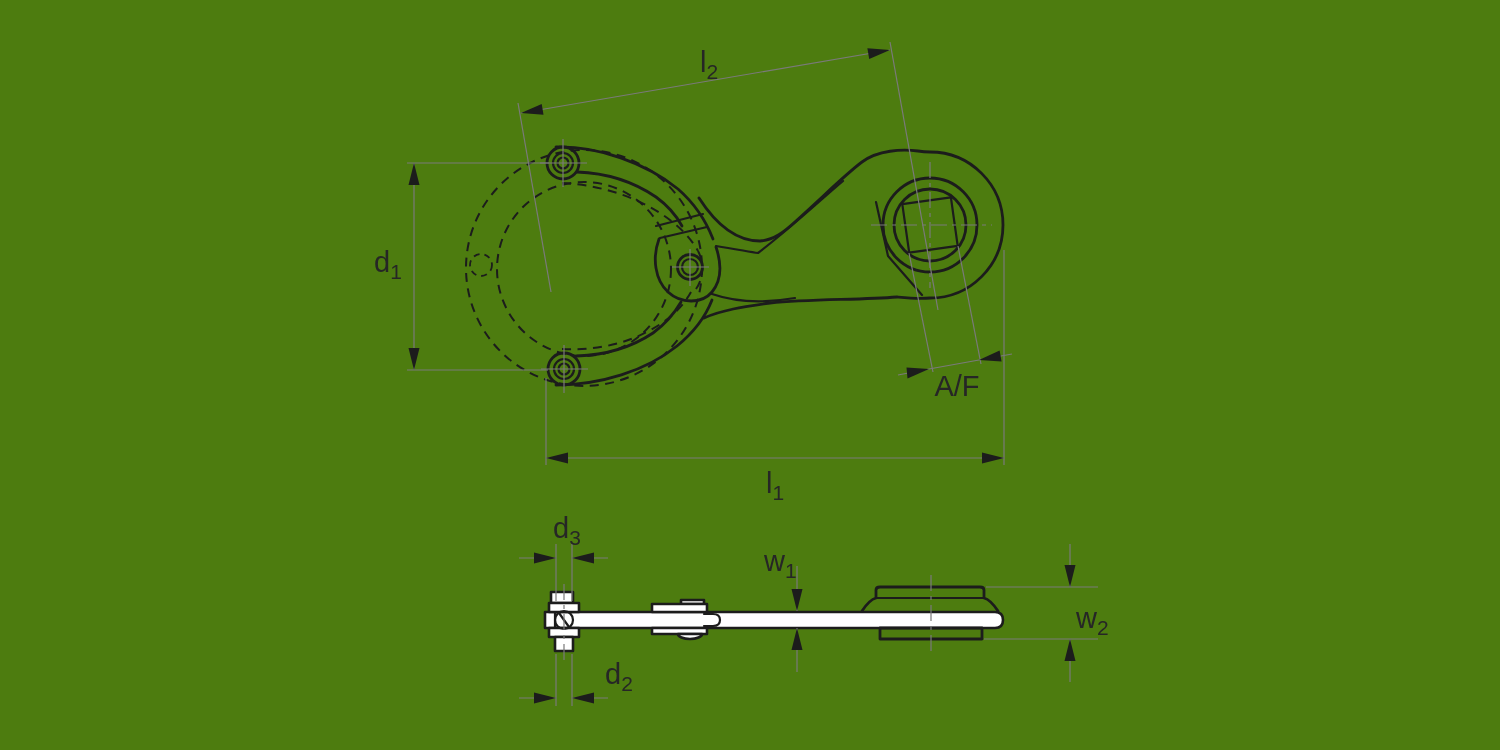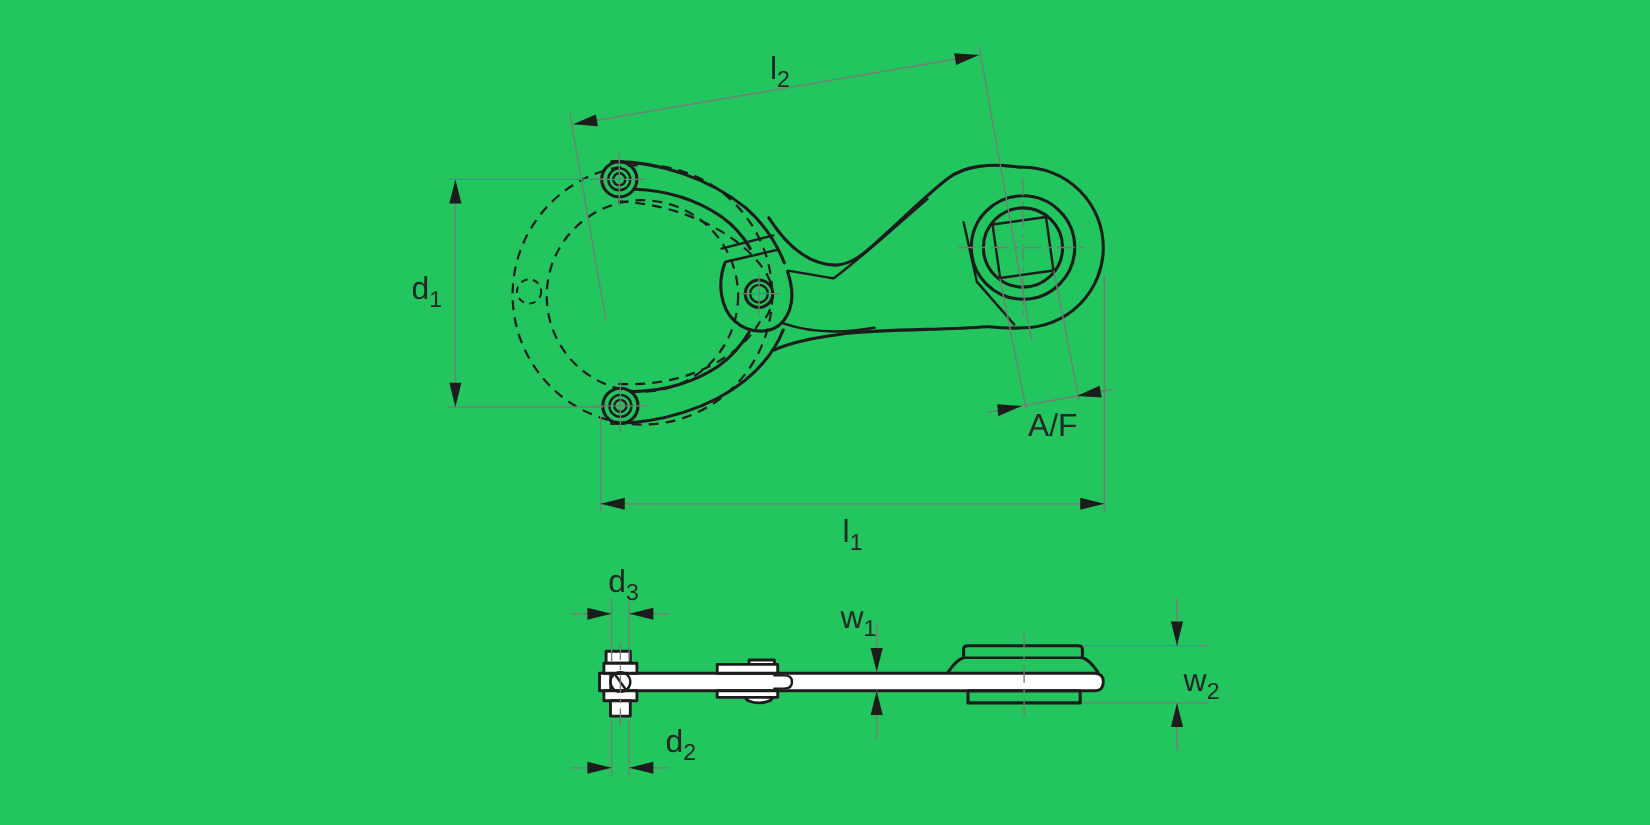--- a/index.html
+++ b/index.html
@@ -1,16 +1,16 @@
 <!DOCTYPE html>
 <html><head>
 <meta charset="utf-8">
 <style>
   html,body{margin:0;padding:0;background:#fff;}
-  .canvas{position:relative;width:1500px;height:750px;background:#22c55e;overflow:hidden;}
+  .canvas{position:relative;width:1500px;height:750px;background:#4d7c0f;overflow:hidden;}
   svg{position:absolute;left:0;top:0;}
   .obj{stroke:#1c1c1c;stroke-width:2.8;fill:none;stroke-linecap:round;stroke-linejoin:round;}
   .obj2{stroke:#1c1c1c;stroke-width:2.2;fill:none;stroke-linecap:round;stroke-linejoin:round;}
   .objf{fill:#ffffff;stroke:#1c1c1c;stroke-width:2.6;stroke-linejoin:round;}
   .dash{stroke:#1c1c1c;stroke-width:2;fill:none;stroke-dasharray:9 6.5;stroke-linecap:butt;}
   .dashsm{stroke:#1c1c1c;stroke-width:1.8;fill:none;stroke-dasharray:6 5;}
   .thin{stroke:#7a7a7a;stroke-width:1.2;fill:none;}
   .cl{stroke:#7a7a7a;stroke-width:1.2;fill:none;stroke-dasharray:16 5 4 5;}
   .arr{fill:#1c1c1c;stroke:none;}
   text{font-family:"Liberation Sans","DejaVu Sans",sans-serif;font-size:29px;fill:#262626;}

